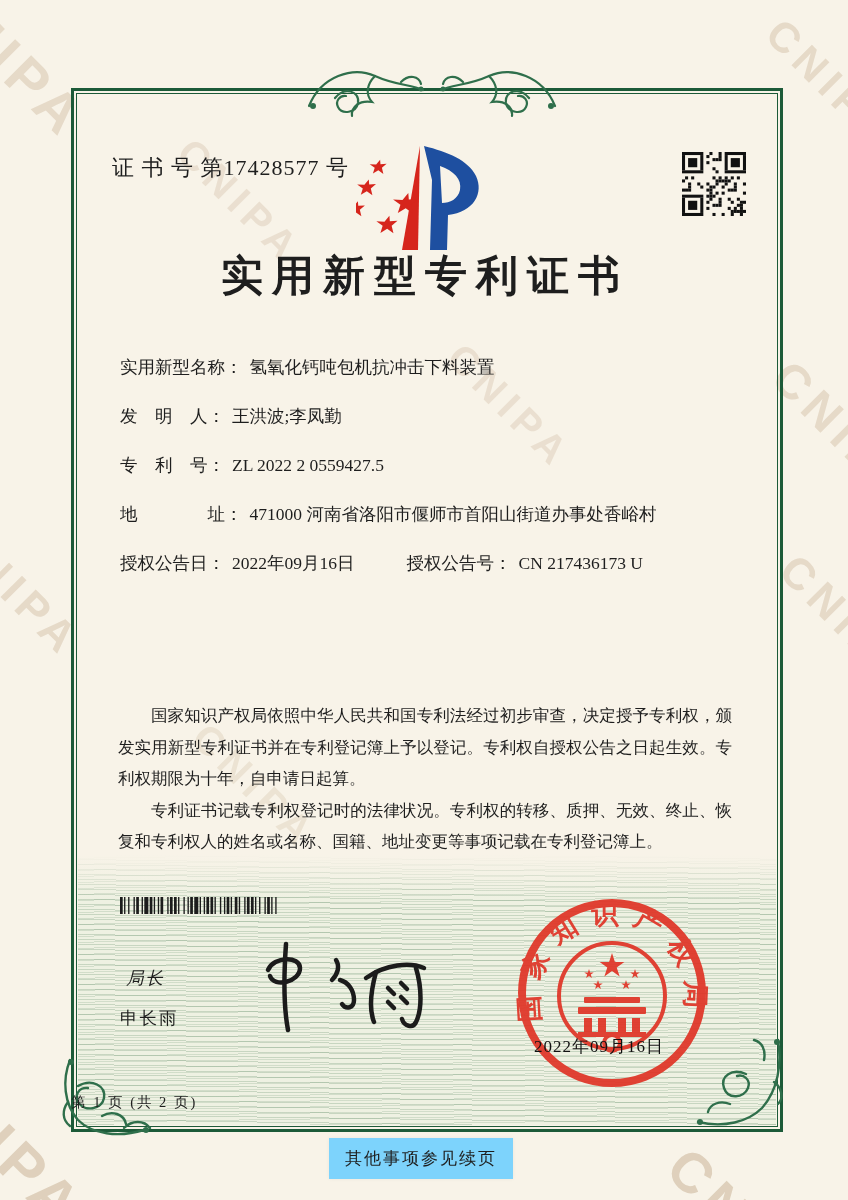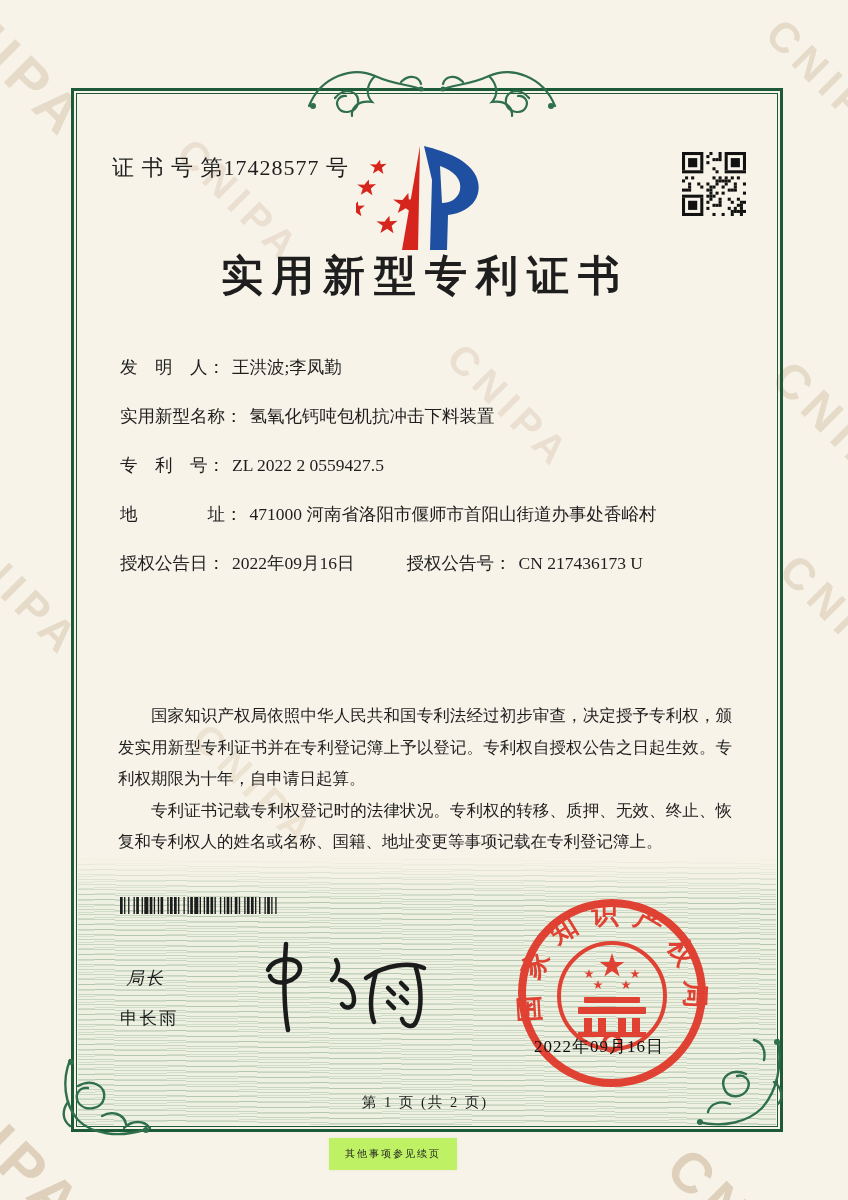--- a/index.html
+++ b/index.html
@@ -49,24 +49,24 @@
     font-style:normal;
   }
   .body-text p{margin:0;text-indent:2em;}
   .barcode{left:120px;top:897px;}
   .signer{font-size:17.5px;letter-spacing:2px;}
   .signer-title{left:126px;top:966px;font-style:italic;}
   .signer-name{left:120px;top:1006px;}
   .signature{left:248px;top:938px;}
   .seal{left:512px;top:893px;}
   .seal-date{left:534px;top:1035px;font-size:17px;letter-spacing:1px;color:#111;}
-  .page-no{left:71px;top:1093px;width:708px;text-align:center;font-size:14.5px;letter-spacing:2px;}
+  .page-no{left:71px;top:1093px;width:708px;text-align:left;font-size:14.5px;letter-spacing:2px;}
   .cont-box{
-    left:329px;top:1138px;background:#bef264;
-    padding:9px 16px;font-size:10px;letter-spacing:2px;z-index:3;
+    left:329px;top:1138px;background:#7dd3fc;
+    padding:9px 16px;font-size:17px;letter-spacing:2px;z-index:3;
     box-shadow:0 0 4px rgba(0,0,0,0.05);
   }
   .qr{left:682px;top:152px;}
   .logo{left:356px;top:140px;}
   .orn{position:absolute;z-index:2;color:#2f6f4b;}
   svg{display:block;}
 </style>
 </head>
 <body>
 
@@ -235,24 +235,24 @@
     <rect x="0" y="20" width="7" height="1" fill="#111"></rect>
     <rect x="0" y="15" width="1" height="5" fill="#111"></rect>
     <rect x="6" y="15" width="1" height="5" fill="#111"></rect>
     <rect x="2" y="16" width="3" height="3" fill="#111"></rect>
   </svg>
 
 <div class="abs cert-title">实用新型专利证书</div>
 
 <div class="abs fields">
   <div class="frow">
+    <span class="flabel">实用新型名称</span><span>：</span><span class="fvalue">氢氧化钙吨包机抗冲击下料装置</span>
+  </div>
+  <div class="frow">
     <span class="flabel">发　明　人</span><span>：</span><span class="fvalue">王洪波;李凤勤</span>
-  </div>
-  <div class="frow">
-    <span class="flabel">实用新型名称</span><span>：</span><span class="fvalue">氢氧化钙吨包机抗冲击下料装置</span>
   </div>
   <div class="frow">
     <span class="flabel">专　利　号</span><span>：</span><span class="fvalue">ZL 2022 2 0559427.5</span>
   </div>
   <div class="frow">
     <span class="flabel">地　　　　址</span><span>：</span><span class="fvalue">471000 河南省洛阳市偃师市首阳山街道办事处香峪村</span>
   </div>
   <div class="frow">
     <span class="flabel">授权公告日</span><span>：</span><span class="fvalue">2022年09月16日</span><span class="pair2">授权公告号</span><span>：</span><span class="fvalue">CN 217436173 U</span>
   </div>

